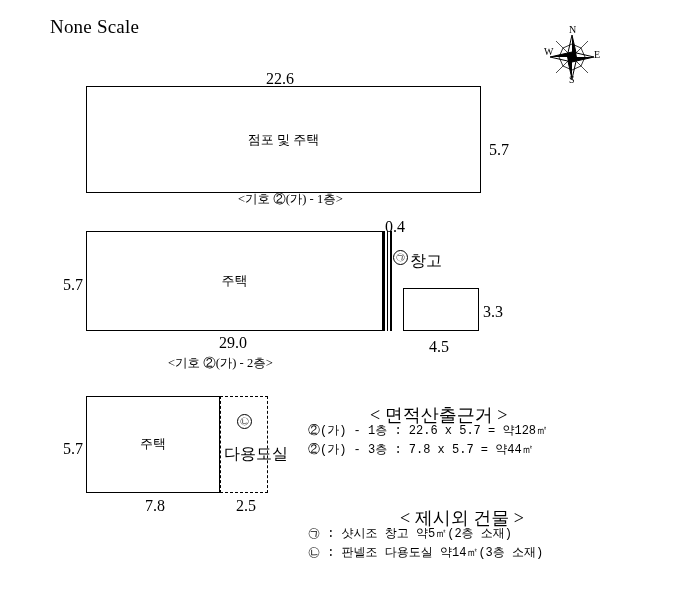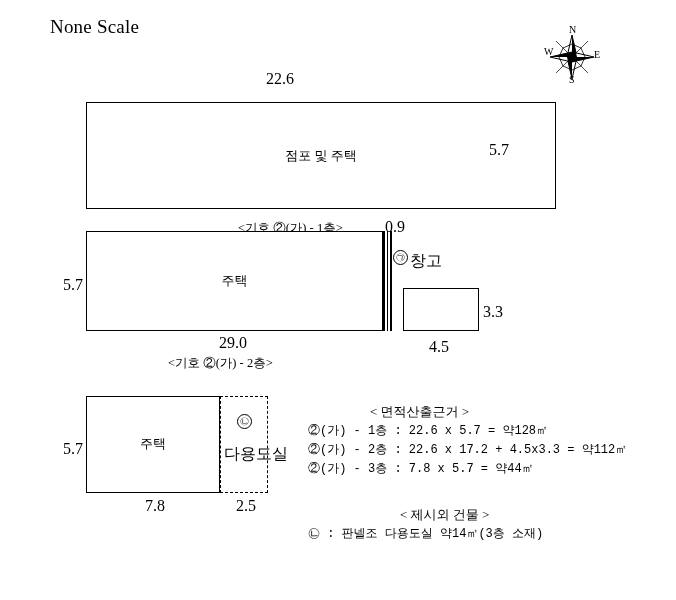--- a/index.html
+++ b/index.html
@@ -103,21 +103,21 @@
     font-family: "Liberation Serif", serif;
   }
 
   .notes {
     font-size: 12px;
     font-family: Liberation Mono, monospace;
     line-height: 19px;
     white-space: nowrap;
   }
   .notes-title {
-    font-size: 13px;
+    font-size: 18px;
     font-family: "Liberation Serif", serif;
     white-space: nowrap;
   }
 </style>
 </head>
 <body>
 
 <div class="page">
 
   <div class="abs title">None Scale</div>
@@ -135,36 +135,36 @@
         <line x1="-16" y1="-16" x2="16" y2="16" stroke="#000000" stroke-width="0.7"></line>
         <line x1="16" y1="-16" x2="-16" y2="16" stroke="#000000" stroke-width="0.7"></line>
       </g>
     </svg>
     <span class="compass-label c-n">N</span>
     <span class="compass-label c-s">S</span>
     <span class="compass-label c-e">E</span>
     <span class="compass-label c-w">W</span>
   </div>
 
-  <div class="abs rect" style="left:86px; top:102px; width:470px; height:107px;">
+  <div class="abs rect" style="left:86px; top:86px; width:395px; height:107px;">
     <div class="rect-label" style="top:44px;">점포 및 주택</div>
   </div>
   <div class="abs dim" style="left:266px; top:70px;">22.6</div>
   <div class="abs dim" style="left:489px; top:141px;">5.7</div>
-  <div class="abs caption" style="left:238px; top:220px;">&lt;기호 ②(가) - 1층&gt;</div>
+  <div class="abs caption" style="left:238px; top:191px;">&lt;기호 ②(가) - 1층&gt;</div>
 
   <div class="abs rect" style="left:86px; top:231px; width:297px; height:100px;">
     <div class="rect-label" style="top:40px;">주택</div>
   </div>
 
   <div class="abs hatch" style="left:383px; top:231px; width:9px; height:100px;"></div>
 
   <div class="abs circ-mark" style="left:393px; top:250px;">㉠</div>
   <div class="abs dim" style="left:410px; top:251px;">창고</div>
-  <div class="abs dim" style="left:385px; top:218px;">0.9</div>
+  <div class="abs dim" style="left:385px; top:218px;">0.4</div>
 
   <div class="abs rect" style="left:403px; top:288px; width:76px; height:43px;"></div>
   <div class="abs dim" style="left:483px; top:303px;">3.3</div>
   <div class="abs dim" style="left:429px; top:338px;">4.5</div>
 
   <div class="abs dim" style="left:63px; top:276px;">5.7</div>
   <div class="abs dim" style="left:219px; top:334px;">29.0</div>
   <div class="abs caption" style="left:168px; top:355px;">&lt;기호 ②(가) - 2층&gt;</div>
 
   <div class="abs rect" style="left:86px; top:396px; width:134px; height:97px;">
@@ -174,22 +174,22 @@
   <div class="abs circ-mark" style="left:237px; top:414px;">㉡</div>
   <div class="abs dim" style="left:224px; top:444px;">다용도실</div>
 
   <div class="abs dim" style="left:63px; top:440px;">5.7</div>
   <div class="abs dim" style="left:145px; top:497px;">7.8</div>
   <div class="abs dim" style="left:236px; top:497px;">2.5</div>
 
   <div class="abs notes-title" style="left:370px; top:403px;">&lt; 면적산출근거 &gt;</div>
   <div class="abs notes" style="left:308px; top:422px;">
     <div>②(가) - 1층 : 22.6 x 5.7 = 약128㎡</div>
-    <div>②(가) - 2층 : 22.6 x 17.2 + 4.5x3.3 = 약112㎡</div>
     <div>②(가) - 3층 : 7.8 x 5.7 = 약44㎡</div>
   </div>
 
   <div class="abs notes-title" style="left:400px; top:506px;">&lt; 제시외 건물 &gt;</div>
   <div class="abs notes" style="left:308px; top:525px;">
+    <div>㉠ : 샷시조 창고 약5㎡(2층 소재)</div>
     <div>㉡ : 판넬조 다용도실 약14㎡(3층 소재)</div>
   </div>
 
 </div>
 
 </body></html>

